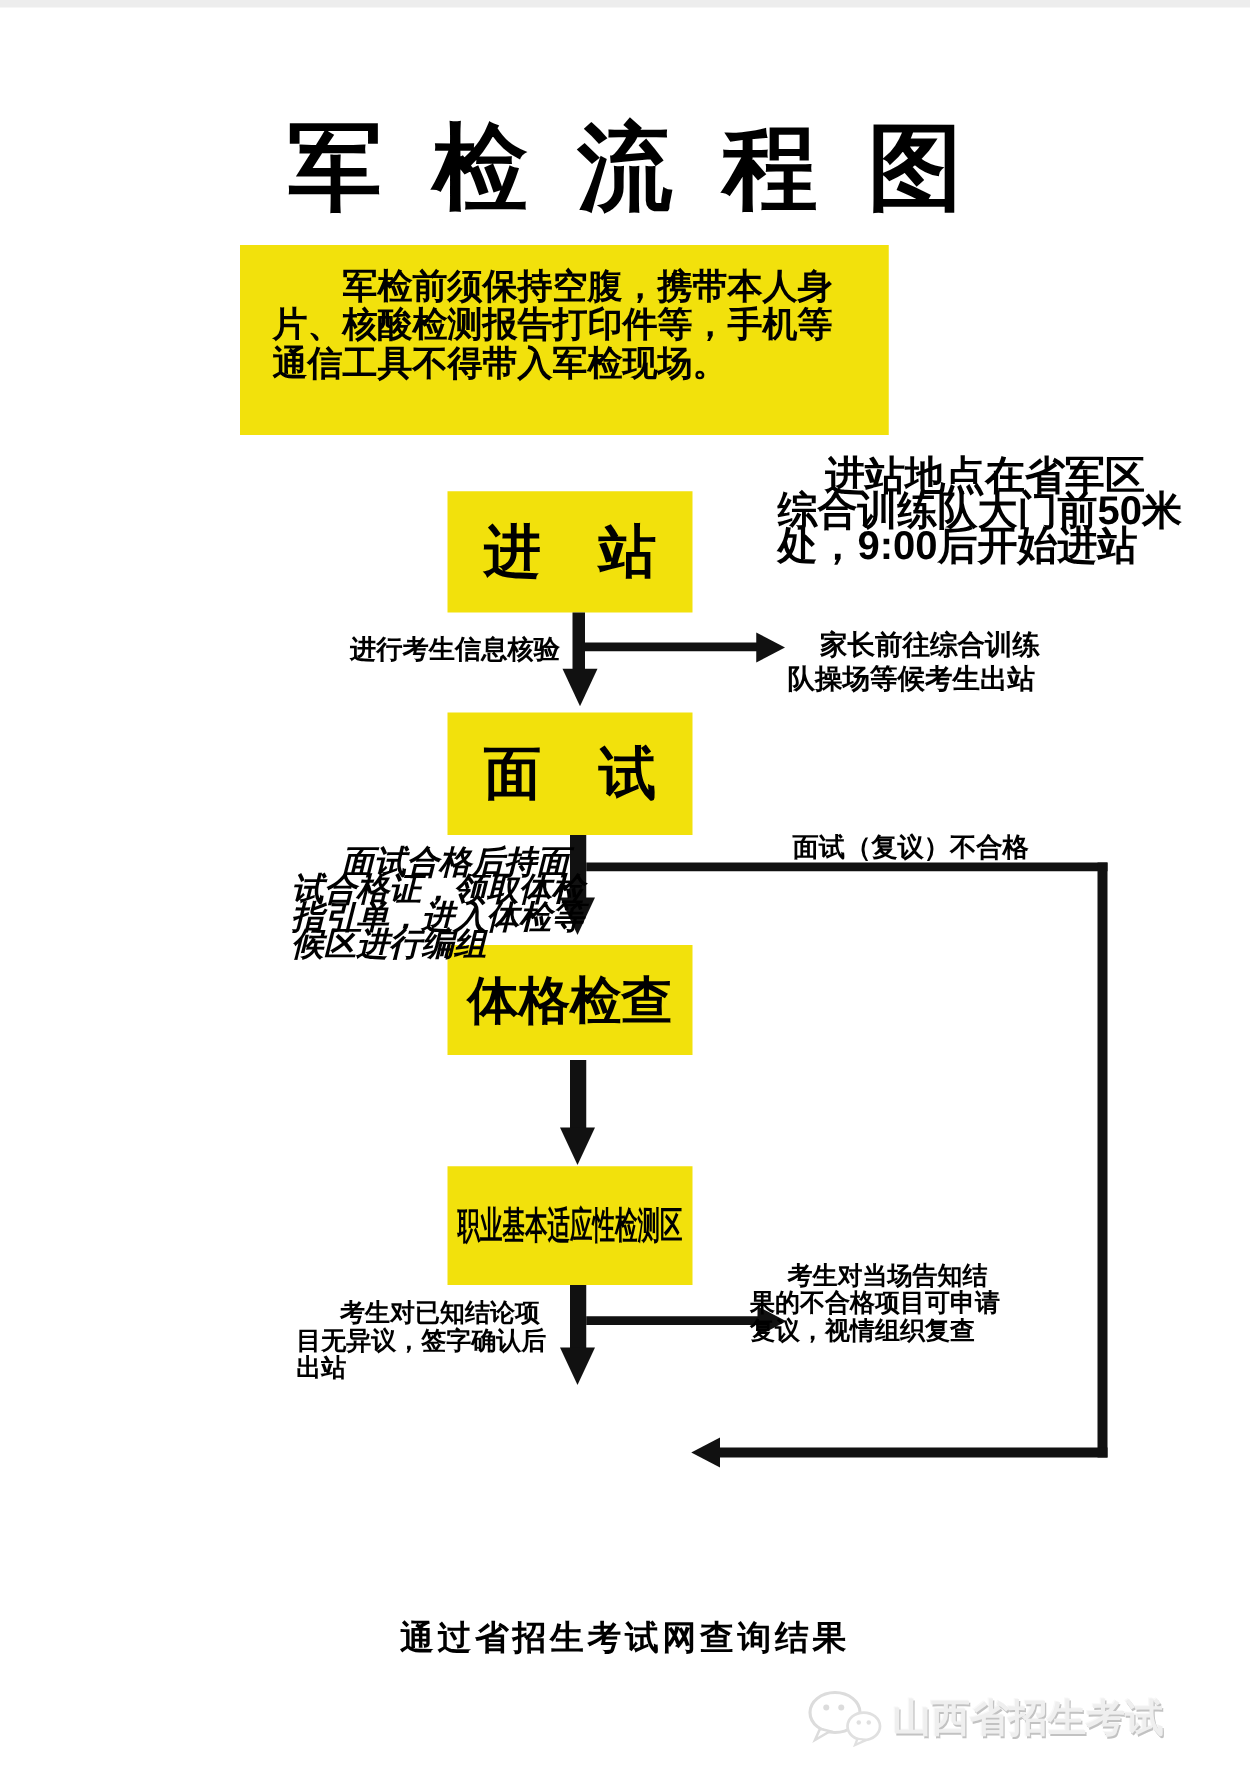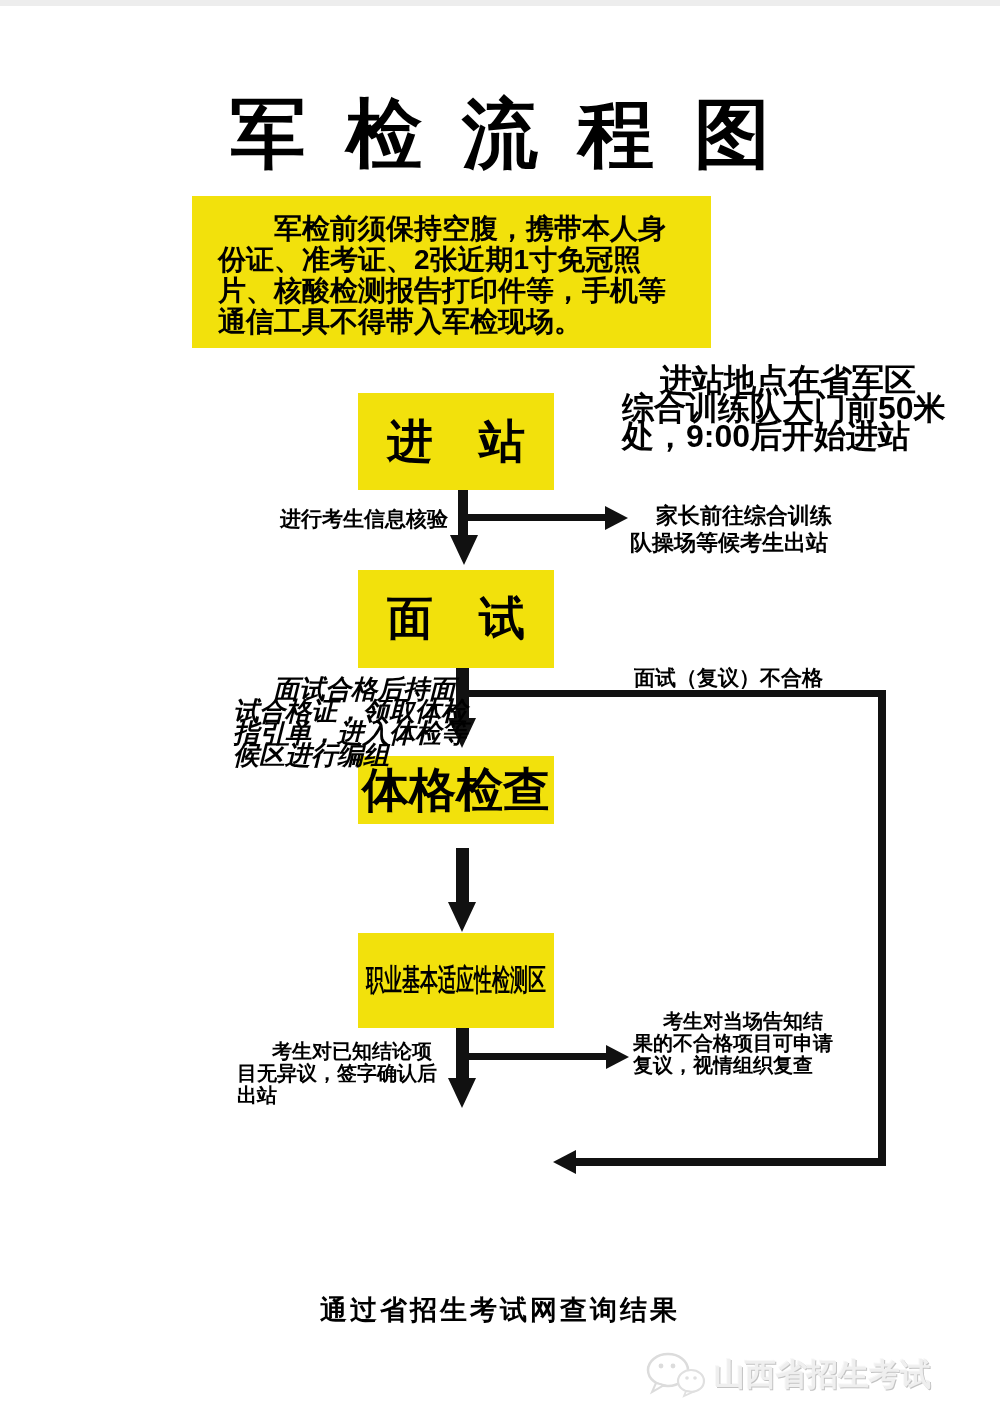--- a/index.html
+++ b/index.html
@@ -17,40 +17,40 @@
     background:#F2E10C;box-sizing:border-box;padding:17px 0 0 26px;
     font-size:28px;line-height:31px;font-weight:900;
   }
   .ybox{
     position:absolute;left:358px;width:196px;background:#F2E10C;
     display:flex;align-items:center;justify-content:center;
     font-weight:900;white-space:nowrap;
   }
   #box-enter{top:393px;height:97px;font-size:46px;}
   #box-interview{top:570px;height:98px;font-size:46px;}
-  #box-physical{top:756px;height:68px;font-size:47px;}
+  #box-physical{top:756px;height:88px;font-size:41px;}
   #box-aptitude{top:933px;height:95px;font-size:30px;}
   #box-aptitude .sq{transform:scaleX(0.60);transform-origin:center;}
   #box-exit{top:1112px;height:96px;font-size:46px;}
   .shaft{position:absolute;background:#111;}
   .tri{position:absolute;width:0;height:0;}
   .tri.down{border-left:14px solid transparent;border-right:14px solid transparent;border-top:30px solid #111;}
   .tri.right{border-top:12px solid transparent;border-bottom:12px solid transparent;border-left:23px solid #111;}
   .tri.left{border-top:12px solid transparent;border-bottom:12px solid transparent;border-right:23px solid #111;}
   .ann{position:absolute;font-weight:bold;white-space:nowrap;}
   .ann .ln{white-space:nowrap;}
   #enter-location{left:622px;top:366px;font-size:32px;line-height:28px;}
   #enter-location .ln:first-child{padding-left:38px;}
   #info-check{left:280px;top:505px;font-size:21px;}
   #parents-wait{left:630px;top:502px;font-size:22px;line-height:27px;}
   #parents-wait .ln:first-child{padding-left:26px;}
   #interview-pass{left:233px;top:678px;font-size:26px;line-height:22px;font-style:italic;}
   #interview-pass .ln:first-child{padding-left:40px;}
   #interview-fail{left:634px;top:664px;font-size:21px;}
-  #review-request{left:633px;top:1010px;font-size:20px;line-height:22px;}
+  #review-request{left:600px;top:1010px;font-size:20px;line-height:22px;}
   #review-request .ln:first-child{padding-left:30px;}
   #no-objection{left:237px;top:1040px;font-size:20px;line-height:22px;}
   #no-objection .ln:first-child{padding-left:35px;}
   .footer{
     position:absolute;left:0;top:1292px;width:1000px;text-align:center;
     font-size:27px;font-weight:900;letter-spacing:3px;
   }
   .watermark{position:absolute;left:640px;top:1348px;width:360px;height:52px;}
   .wm-text{
     position:absolute;font-weight:bold;color:#efefef;white-space:nowrap;
@@ -64,21 +64,20 @@
 <body>
 
 <div id="canvas">
 
   <div class="top-edge"></div>
 
   <div class="title">军检流程图</div>
 
   <div class="notice">
     <div class="ln" style="padding-left:56px">军检前须保持空腹，携带本人身</div>
-    <div class="ln">份证、准考证、2张近期1寸免冠照</div>
     <div class="ln">片、核酸检测报告打印件等，手机等</div>
     <div class="ln">通信工具不得带入军检现场。</div>
   </div>
 
   <div class="ybox" id="box-enter">
     <span>进　站</span>
   </div>
   <div class="ybox" id="box-interview">
     <span>面　试</span>
   </div>

